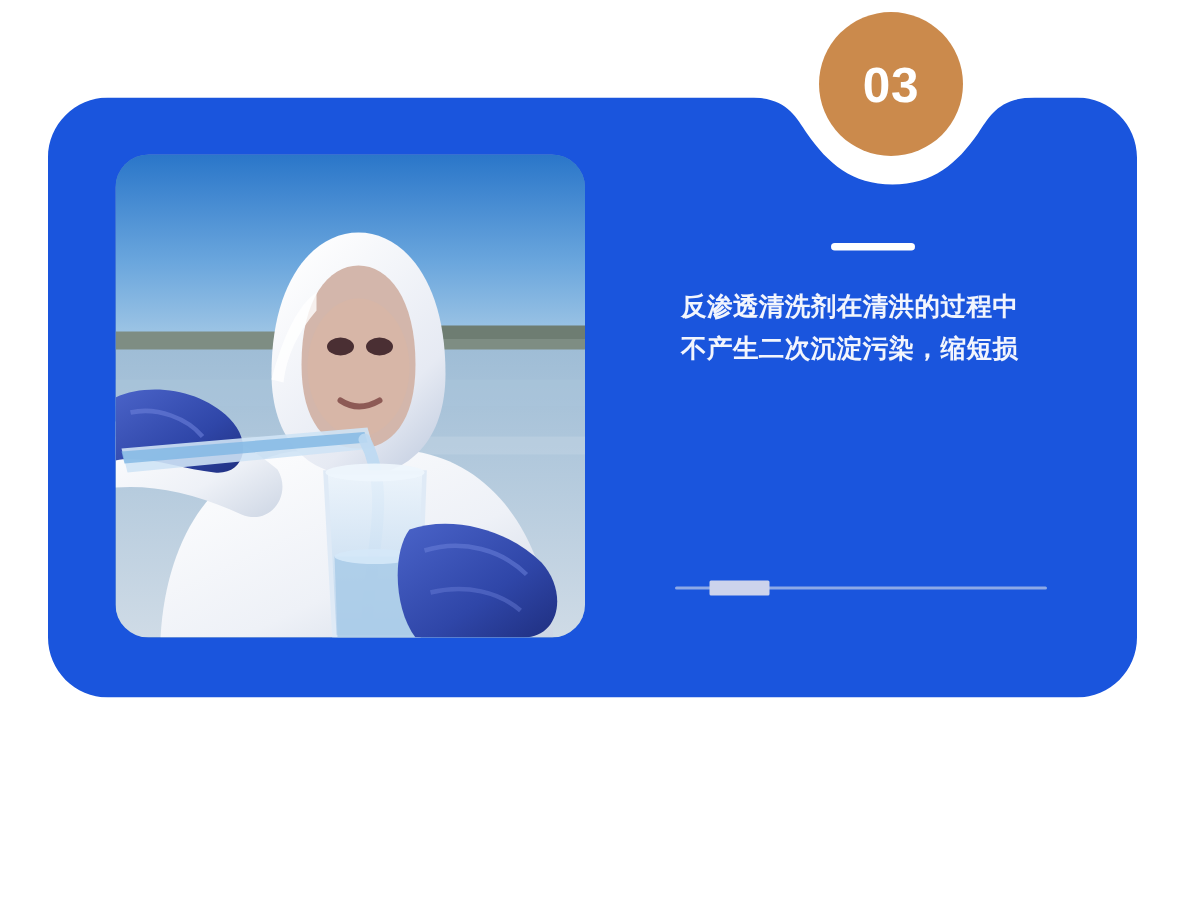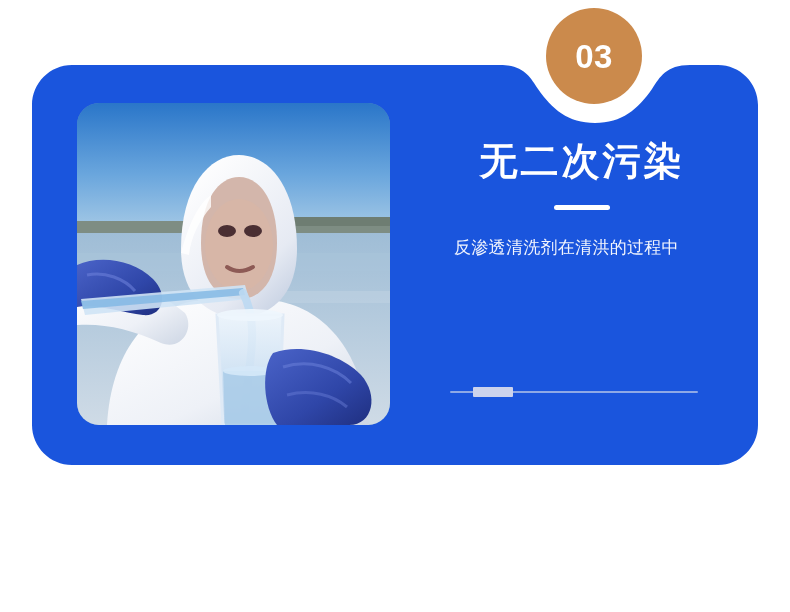--- a/index.html
+++ b/index.html
@@ -101,21 +101,21 @@
   .feature-body {
     margin: 24px 0 0 0;
     color: #f2f5fd;
     font-size: 17px;
     line-height: 28px;
     letter-spacing: 0.3px;
     width: 280px;
     padding-left: 22px;
     box-sizing: border-box;
   }
-  .feature-body .bline { display: block; white-space: nowrap; }
+  .feature-body .bline { display: block; white-space: nowrap; font-weight: bold; }
 
   
   .slider {
     position: absolute;
     left: 450px;
     top: 386px;
     width: 248px;
     height: 12px;
     z-index: 4;
   }
@@ -241,24 +241,24 @@
       <ellipse cx="173" cy="268" rx="27" ry="5" fill="#d5e8f8" opacity="0.9"></ellipse>
 
       <path d="M196 250 C224 240 262 250 284 272 C302 292 296 322 272 322
                L200 322 C186 304 184 266 196 250 Z" fill="url(#gloveg)"></path>
       <path d="M206 264 C232 256 258 264 274 280" stroke="#6a7fd8" stroke-width="3" fill="none" opacity="0.55"></path>
       <path d="M210 292 C234 286 256 292 270 304" stroke="#6a7fd8" stroke-width="3" fill="none" opacity="0.45"></path>
     </svg>
   </div>
 
   <div class="textcol">
-    <h2 class="feature-title">无二次污染</h2>
     <div class="title-rule"></div>
     <p class="feature-body">
       <span class="bline">反渗透清洗剂在清洪的过程中</span>
+      <span class="bline">不产生二次沉淀污染，缩短损</span>
     </p>
   </div>
 
   <div class="slider">
     <div class="slider-track"></div>
     <div class="slider-thumb"></div>
   </div>
 
 </div>
 

